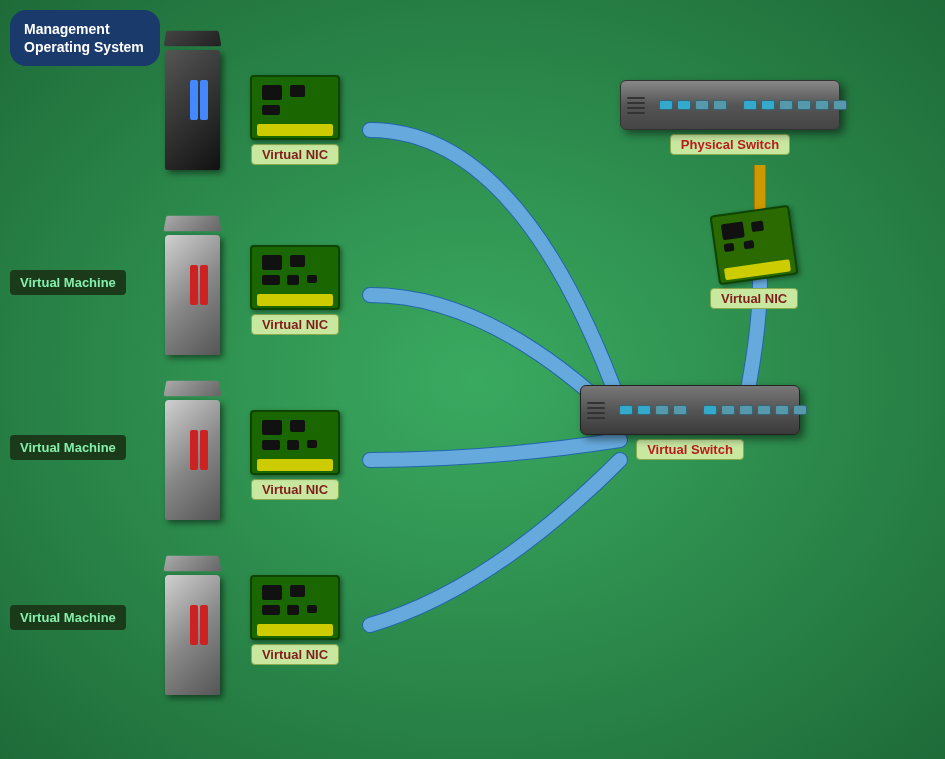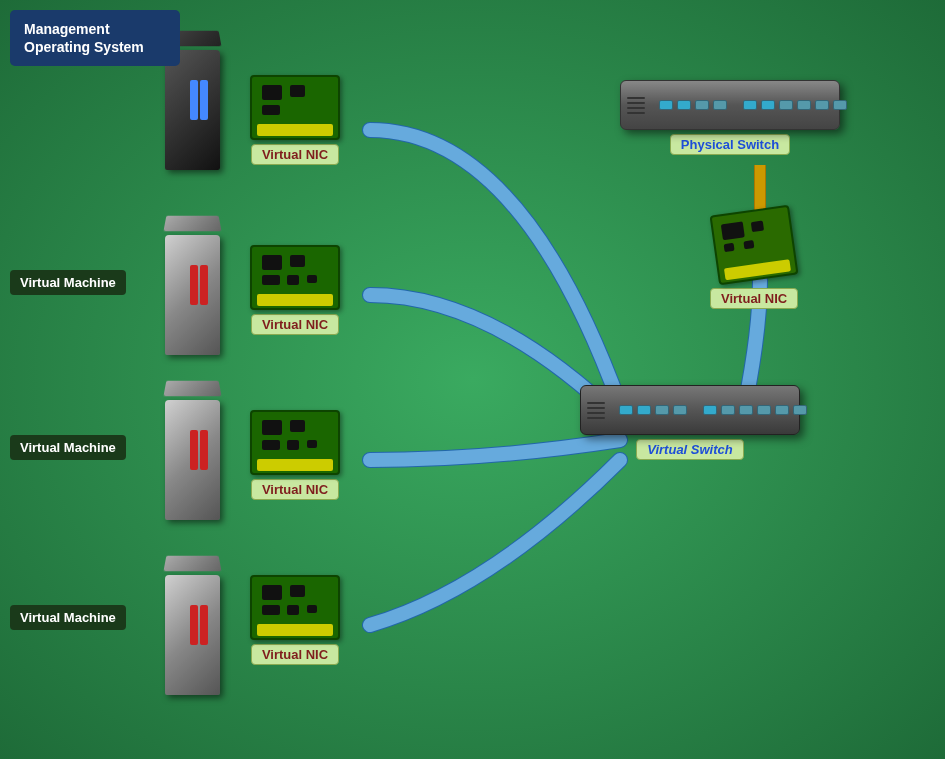--- a/index.html
+++ b/index.html
@@ -12,24 +12,24 @@
       overflow: hidden;
       font-family: Arial, sans-serif;
     }
 
     
     .mgmt-box {
       position: absolute;
       top: 10px;
       left: 10px;
       background: #1a3a6b;
-      border-radius: 5px;
+      border-radius: 16px;
       padding: 10px 14px;
       color: white;
-      width: 170px;
+      width: 150px;
       z-index: 10;
     }
     .mgmt-box .title {
       font-weight: bold;
       font-size: 14px;
       line-height: 1.3;
     }
     .mgmt-box .subtitle {
       font-size: 12px;
       color: #cce0ff;
@@ -195,42 +195,42 @@
     .switch-port.lit {
       background: #33aacc;
     }
     .switch-label {
       margin-top: 4px;
       background: #c8e8a0;
       border-radius: 4px;
       padding: 2px 10px;
       font-size: 13px;
       font-weight: bold;
-      color: #1d4ed8;
+      color: #b91c1c;
       white-space: nowrap;
       border: 1px solid #8aaa50;
     }
     .switch-vents {
       display: flex;
       flex-direction: column;
       gap: 3px;
       padding: 0 6px;
     }
     .switch-vent {
       width: 18px;
       height: 2px;
       background: #333;
       border-radius: 1px;
     }
 
     
     .vm-label {
       position: absolute;
       background: #1a3a1a;
-      color: #ffffff;
+      color: #86efac;
       font-size: 13px;
       font-weight: bold;
       padding: 5px 10px;
       border-radius: 4px;
       white-space: nowrap;
       z-index: 8;
     }
 
     
     .lines-svg {
@@ -404,21 +404,21 @@
 <div class="nic-card physical" style="left:710px; top:210px; z-index:5;">
   <div class="nic-board" style="transform:rotate(-8deg); background:#2a6a00; width:80px; height:70px;">
     <div class="nic-chip" style="width:22px;height:16px;top:8px;left:8px;background:#111;border-radius:2px;position:absolute;"></div>
     <div class="nic-chip" style="width:12px;height:10px;top:10px;left:38px;background:#111;border-radius:2px;position:absolute;"></div>
     <div class="nic-chip" style="width:10px;height:8px;top:28px;left:8px;background:#111;border-radius:2px;position:absolute;"></div>
     <div class="nic-chip" style="width:10px;height:8px;top:28px;left:28px;background:#111;border-radius:2px;position:absolute;"></div>
   </div>
   <div class="nic-label" style="margin-top:8px;">Virtual NIC</div>
 </div>
 
-<div class="switch-box" style="left:580px; top:385px;font-style:italic;">
+<div class="switch-box" style="left:580px; top:385px;">
   <div class="switch-body virtual">
     <div class="switch-vents">
       <div class="switch-vent"></div>
       <div class="switch-vent"></div>
       <div class="switch-vent"></div>
       <div class="switch-vent"></div>
     </div>
     <div class="switch-ports">
       <div class="switch-port lit"></div>
       <div class="switch-port lit"></div>

